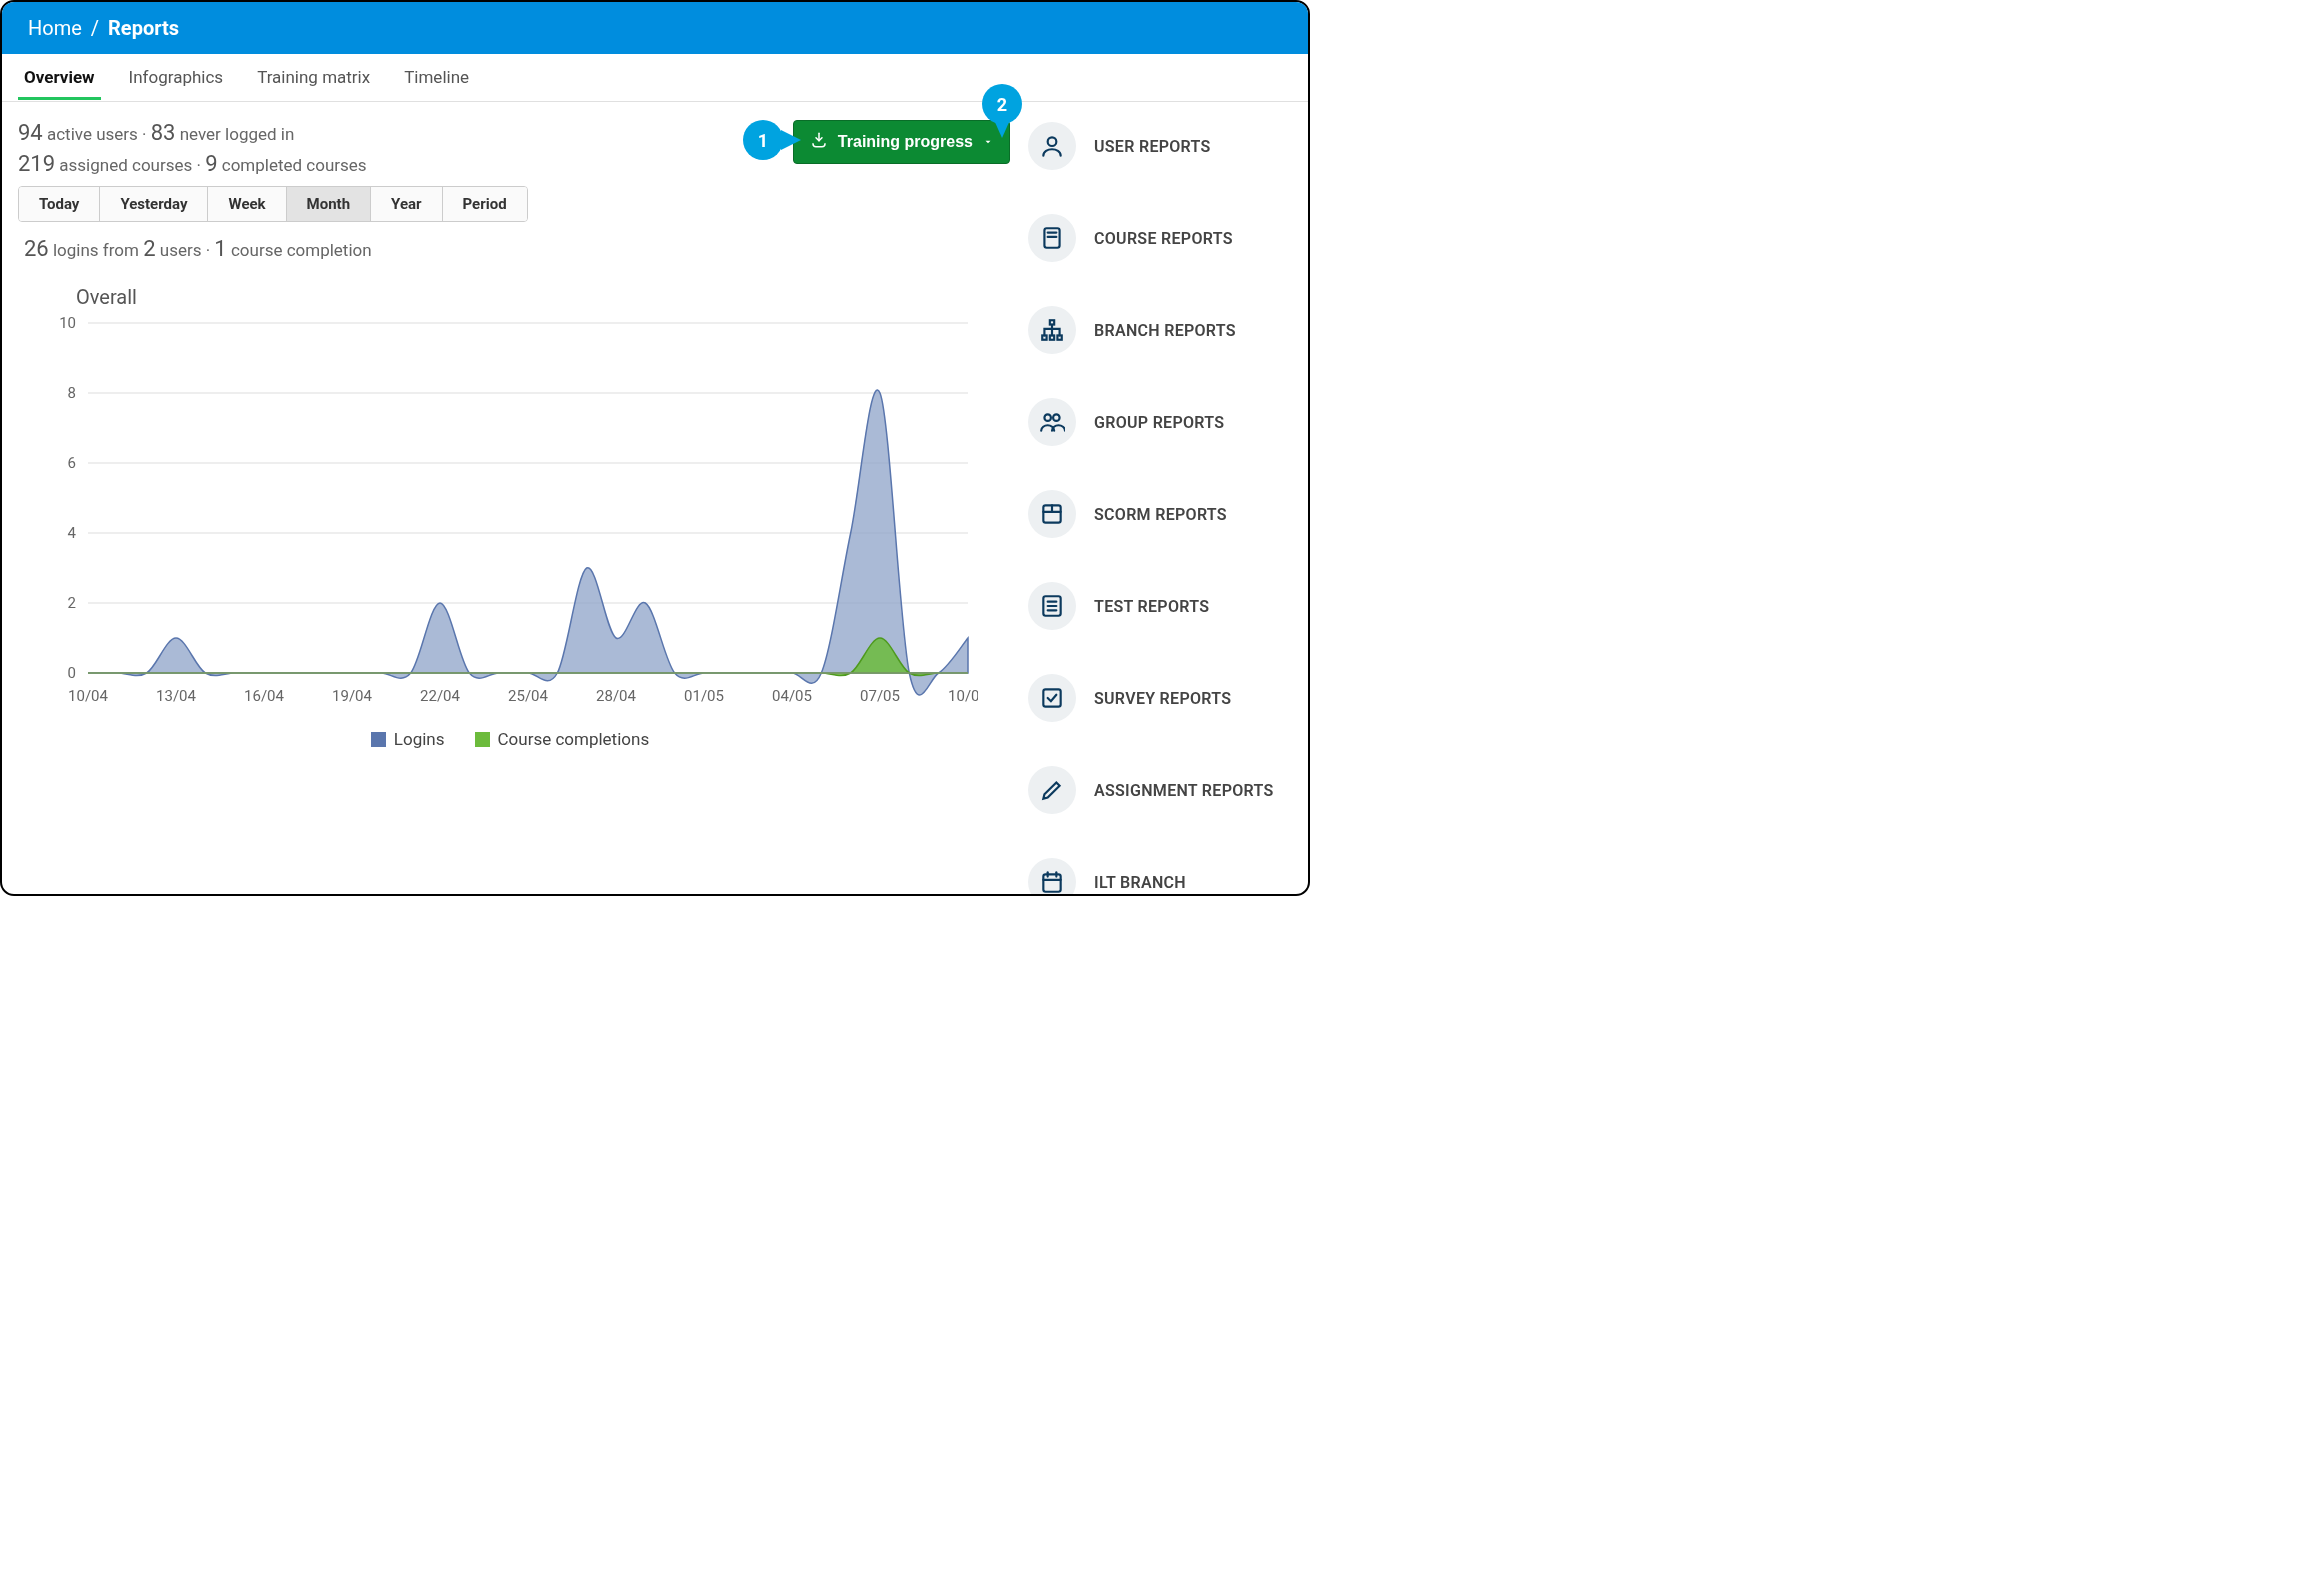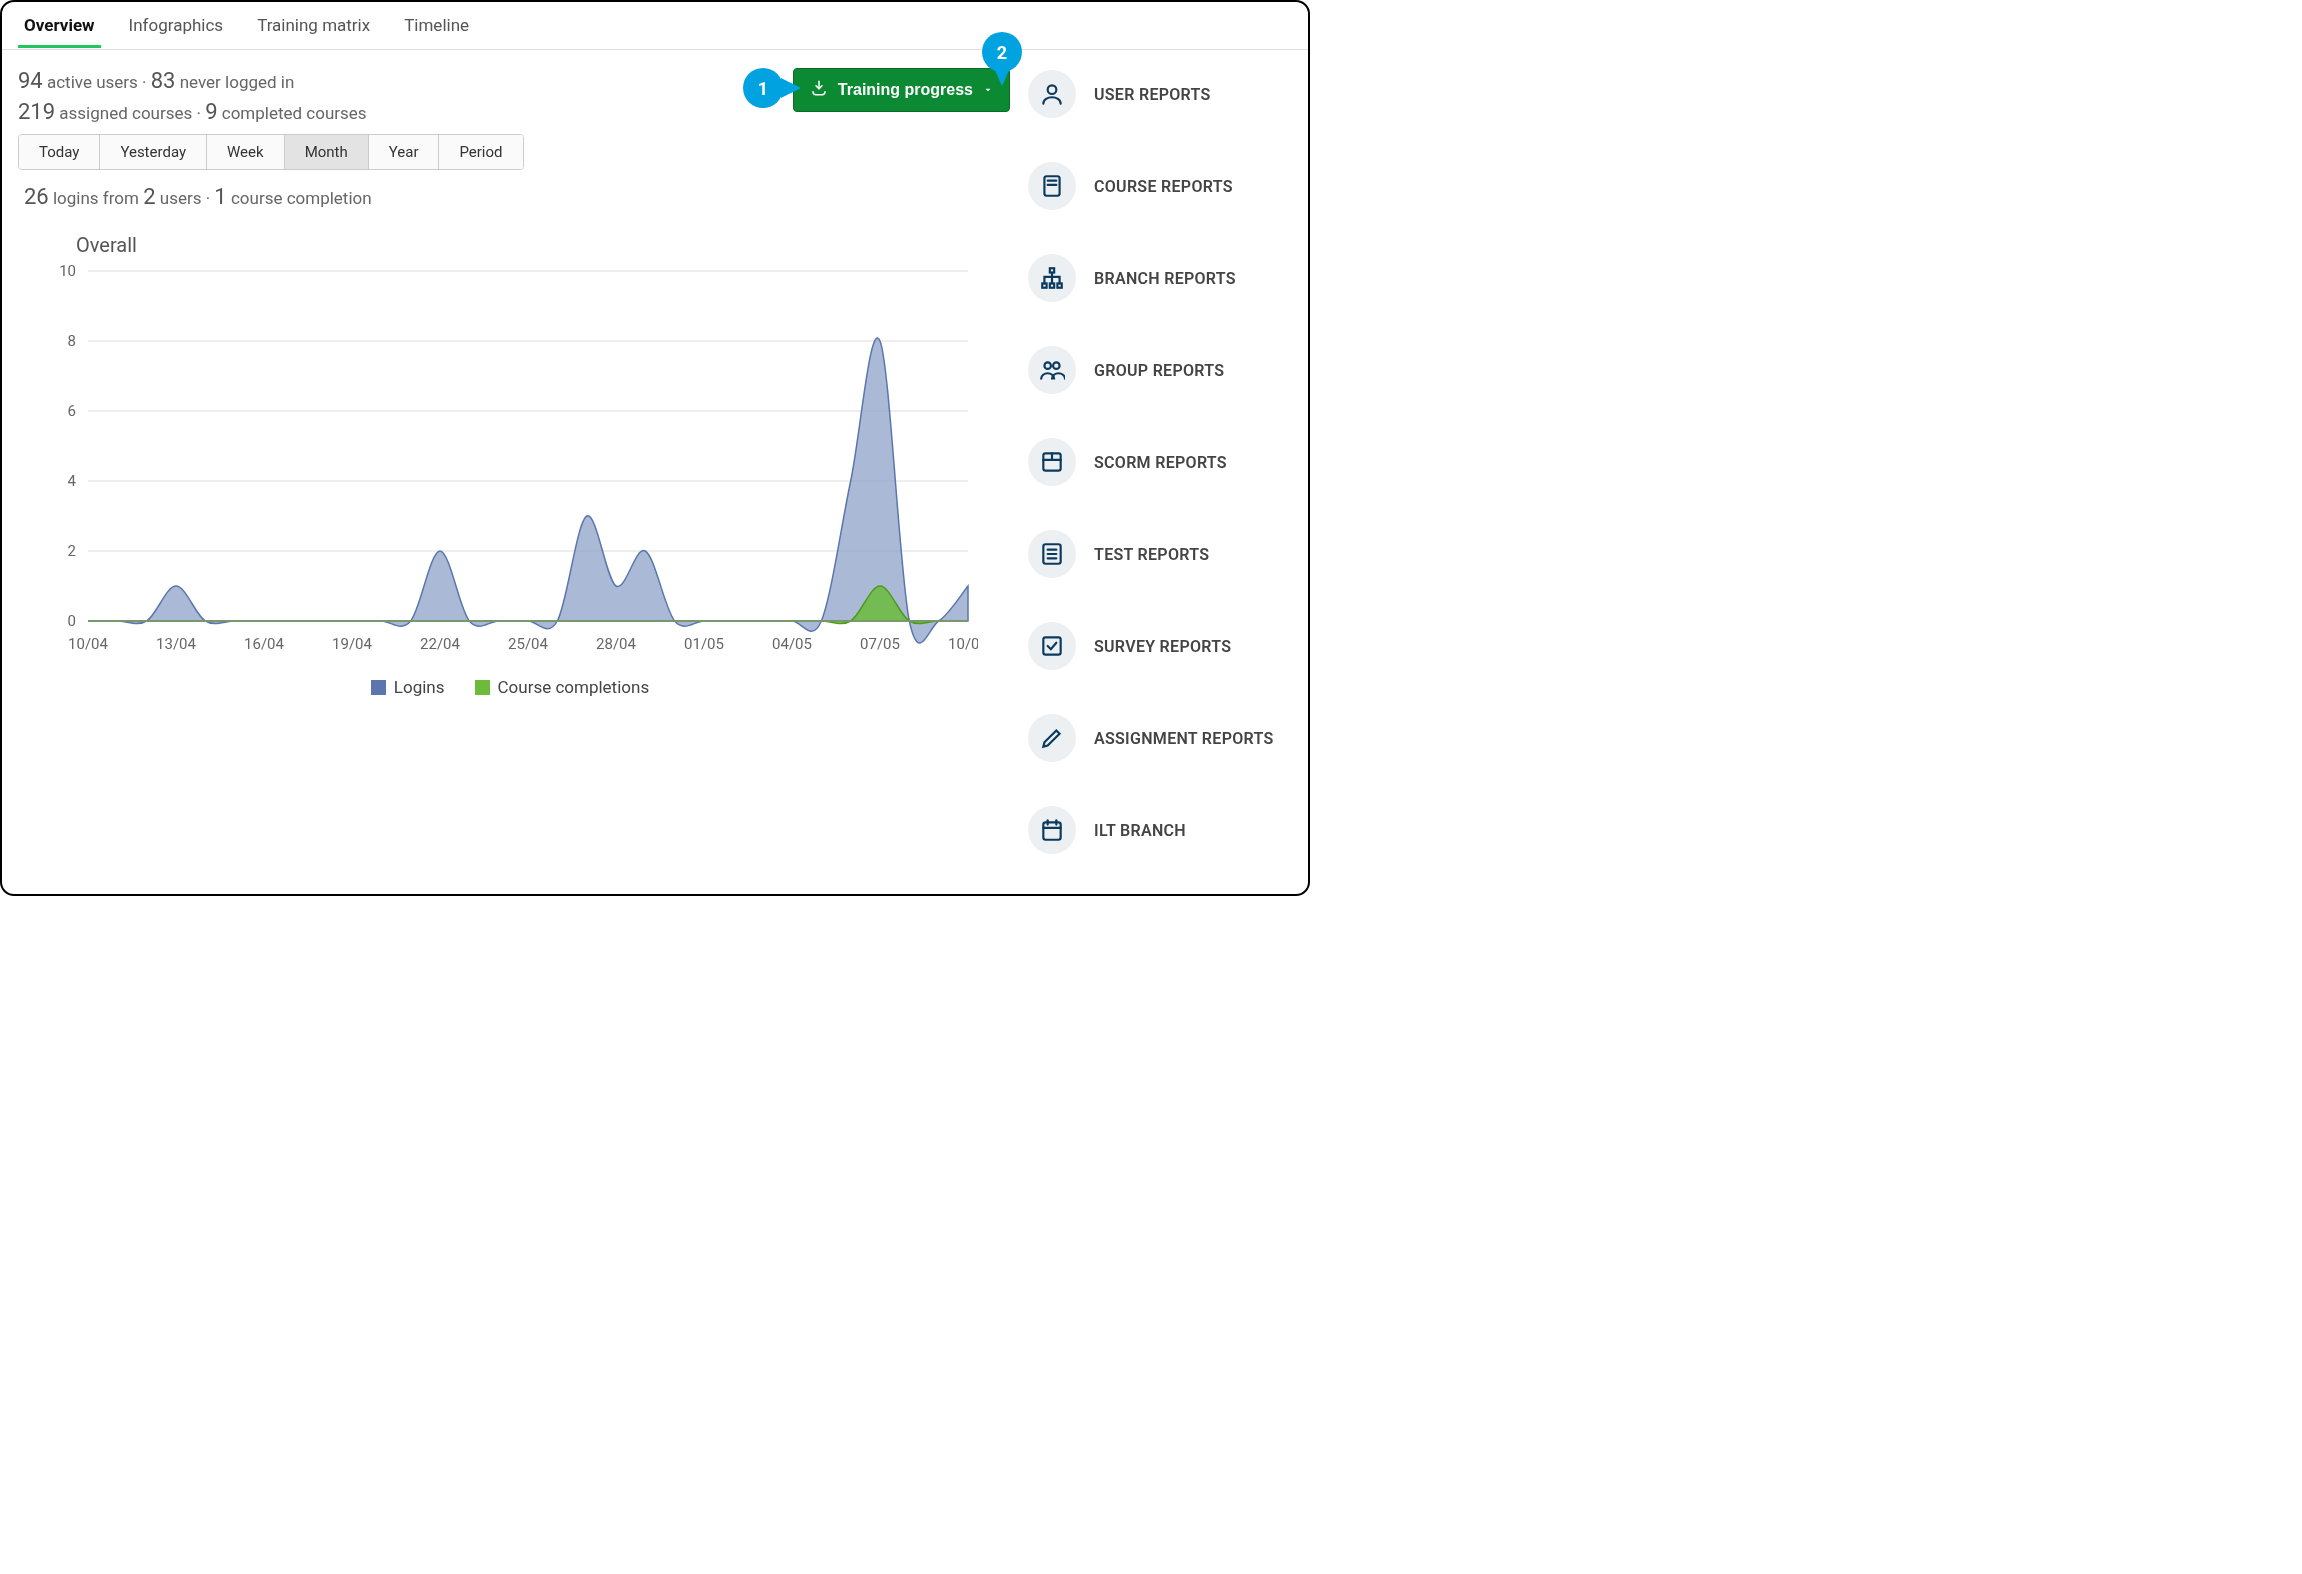--- a/index.html
+++ b/index.html
@@ -92,21 +92,21 @@
     display: flex;
     border: 1px solid #ccc;
     border-radius: 4px;
     overflow: hidden;
     width: fit-content;
     margin: 10px 0 14px 0;
   }
   .rangebtn {
     padding: 8px 20px;
     font-size: 15px;
-    font-weight: 400;
+    font-weight: 700;
     color: #333;
     background: #fafafa;
     border-right: 1px solid #ccc;
     cursor: pointer;
   }
   .rangebtn:last-child { border-right: none; }
   .rangebtn.active { background: #e3e3e3; }
   .substats { color: #666; font-size: 17px; margin: 4px 0 14px 6px; }
   .substats .num { color: #555; font-size: 22px; }
   .chart-title { font-size: 20px; color: #555; margin: 24px 0 4px 58px; }
@@ -174,20 +174,25 @@
     border-top: 18px solid #00a3e0;
     border-left: 8px solid transparent;
     border-right: 8px solid transparent;
   }
   svg text { font-family: inherit; }
 </style>
 </head>
 <body>
 
 <div class="frame">
+  <div class="topbar">
+    <a href="#">Home</a>
+    <span class="sep">/</span>
+    <span class="current">Reports</span>
+  </div>
 
   <div class="tabs" id="tabs">
       <div class="tab active">Overview</div>
       <div class="tab">Infographics</div>
       <div class="tab">Training matrix</div>
       <div class="tab">Timeline</div>
     </div>
 
   <div class="content">
     <div class="main">

